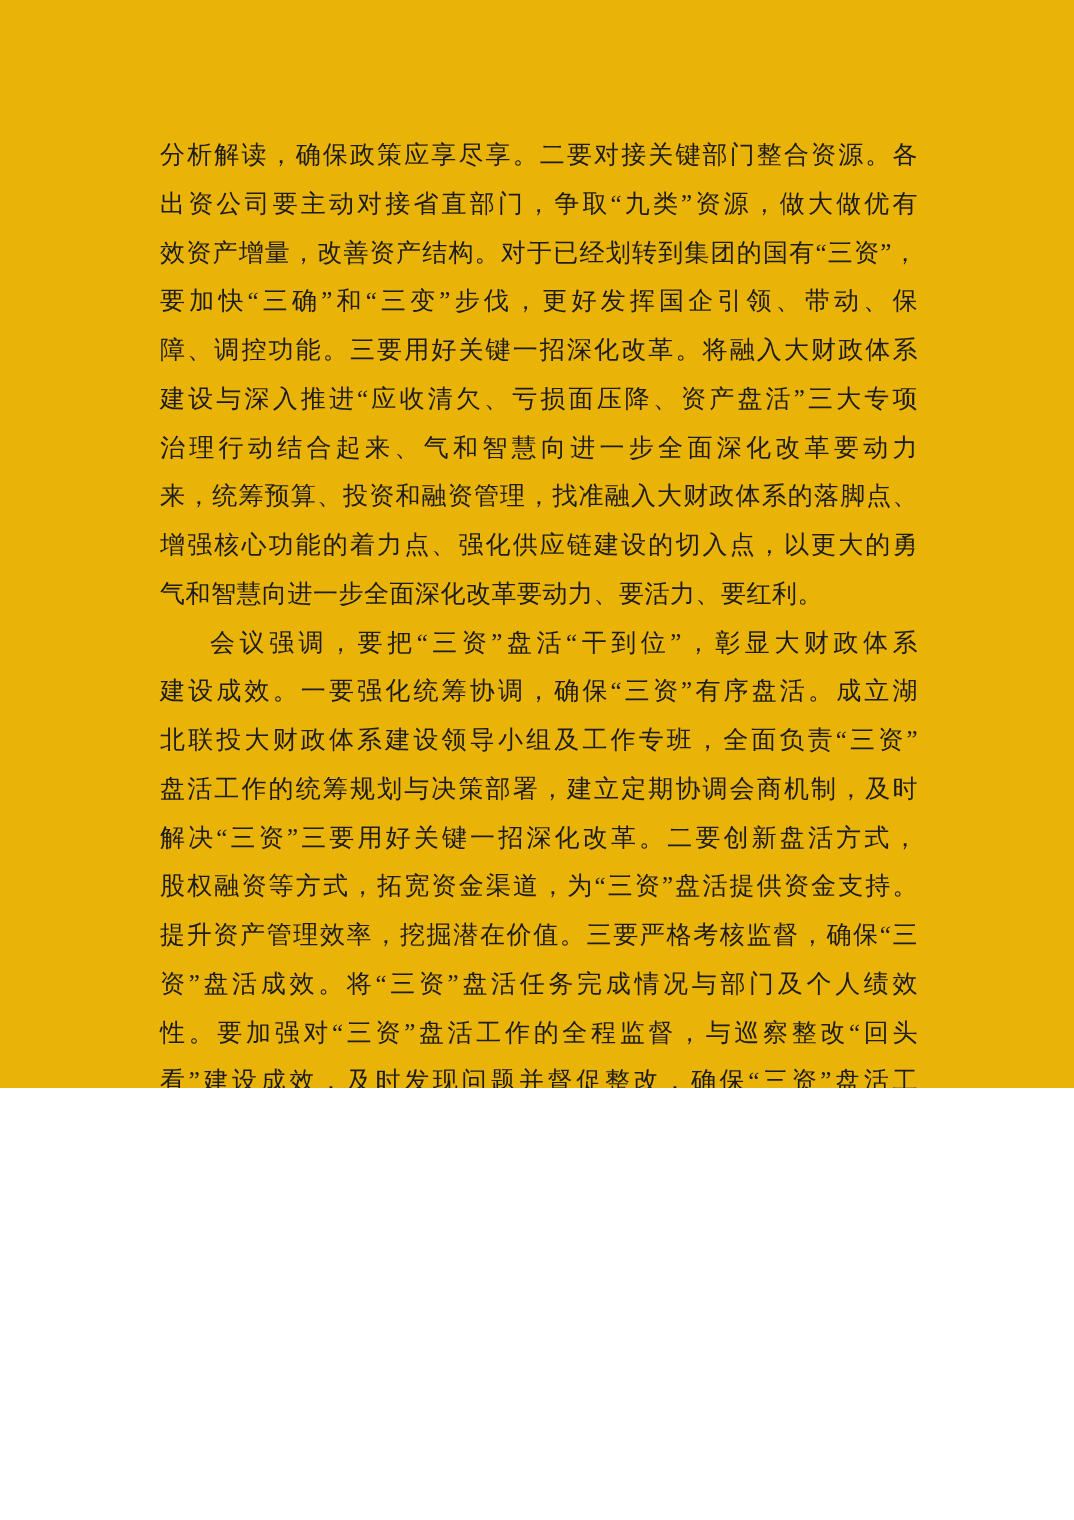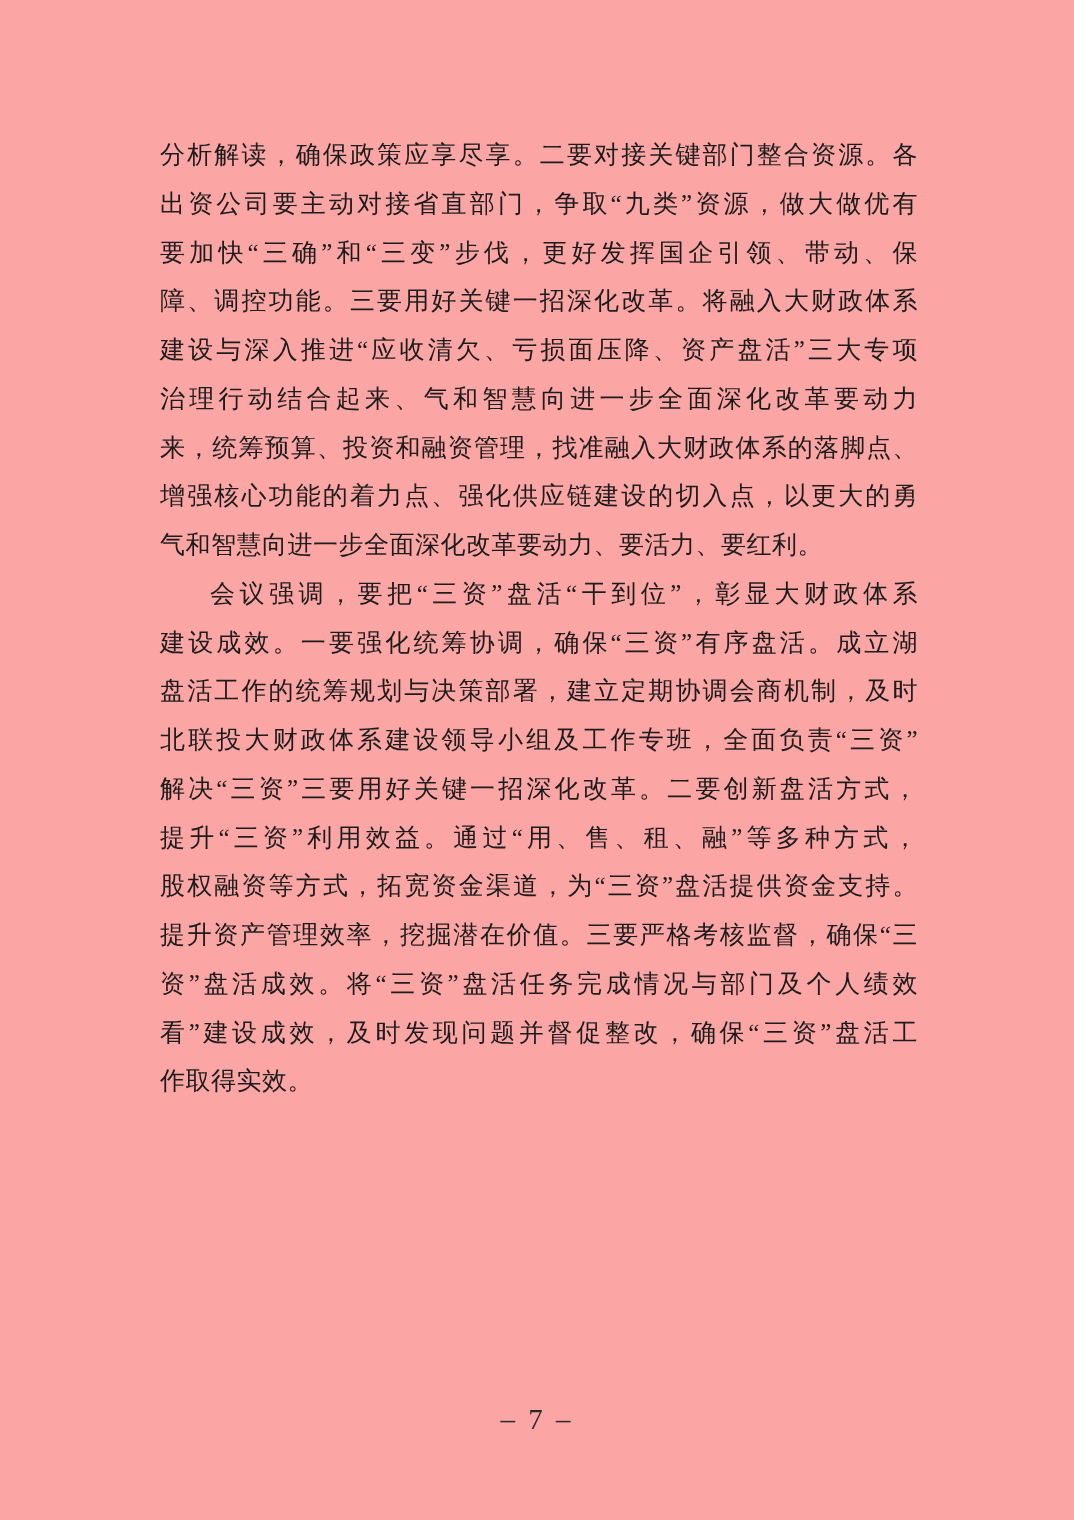--- a/index.html
+++ b/index.html
@@ -3,22 +3,22 @@
 <meta charset="utf-8">
 <style>
   html, body {
     margin: 0;
     padding: 0;
     background: #ffffff;
   }
   .page {
     position: relative;
     width: 1074px;
-    height: 1520px;
-    background: #fca5a5;
+    height: 1088px;
+    background: #eab308;
     overflow: hidden;
     font-family: "Liberation Serif", "DejaVu Serif", serif;
     color: #1c1c1c;
   }
   .doc-body {
     position: absolute;
     left: 160px;
     top: 131px;
     width: 758px;
     font-size: 25px;
@@ -51,33 +51,34 @@
     font-family: "Liberation Serif", "DejaVu Serif", serif;
   }
 </style>
 </head>
 <body>
 
 <div class="page">
   <div class="doc-body">
       <div class="line">分析解读，确保政策应享尽享。二要对接关键部门整合资源。各</div>
       <div class="line">出资公司要主动对接省直部门，争取“九类”资源，做大做优有</div>
+      <div class="line">效资产增量，改善资产结构。对于已经划转到集团的国有“三资”，</div>
       <div class="line">要加快“三确”和“三变”步伐，更好发挥国企引领、带动、保</div>
       <div class="line">障、调控功能。三要用好关键一招深化改革。将融入大财政体系</div>
       <div class="line">建设与深入推进“应收清欠、亏损面压降、资产盘活”三大专项</div>
       <div class="line">治理行动结合起来、气和智慧向进一步全面深化改革要动力</div>
       <div class="line">来，统筹预算、投资和融资管理，找准融入大财政体系的落脚点、</div>
       <div class="line">增强核心功能的着力点、强化供应链建设的切入点，以更大的勇</div>
       <div class="line para-end">气和智慧向进一步全面深化改革要动力、要活力、要红利。</div>
       <div class="line indent">会议强调，要把“三资”盘活“干到位”，彰显大财政体系</div>
       <div class="line">建设成效。一要强化统筹协调，确保“三资”有序盘活。成立湖</div>
+      <div class="line">北联投大财政体系建设领导小组及工作专班，全面负责“三资”</div>
       <div class="line">盘活工作的统筹规划与决策部署，建立定期协调会商机制，及时</div>
-      <div class="line">北联投大财政体系建设领导小组及工作专班，全面负责“三资”</div>
       <div class="line">解决“三资”三要用好关键一招深化改革。二要创新盘活方式，</div>
-      <div class="line">提升“三资”利用效益。通过“用、售、租、融”等多种方式，</div>
       <div class="line">股权融资等方式，拓宽资金渠道，为“三资”盘活提供资金支持。</div>
       <div class="line">提升资产管理效率，挖掘潜在价值。三要严格考核监督，确保“三</div>
       <div class="line">资”盘活成效。将“三资”盘活任务完成情况与部门及个人绩效</div>
+      <div class="line">性。要加强对“三资”盘活工作的全程监督，与巡察整改“回头</div>
       <div class="line">看”建设成效，及时发现问题并督促整改，确保“三资”盘活工</div>
       <div class="line para-end">作取得实效。</div>
     </div>
   <div class="page-footer">– 7 –</div>
 </div>
 
 </body></html>

